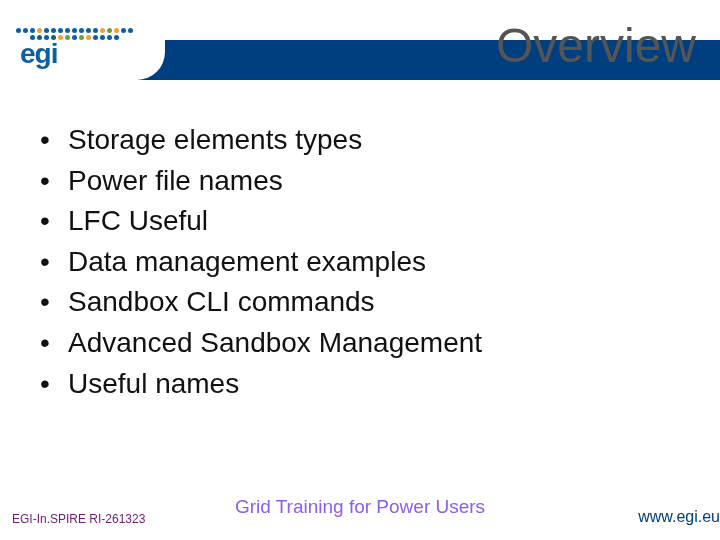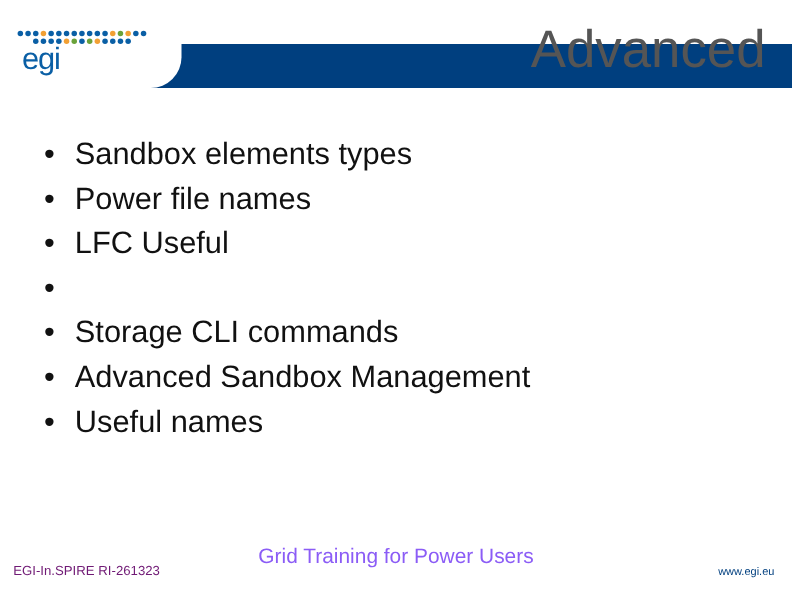--- a/index.html
+++ b/index.html
@@ -32,21 +32,21 @@
     align-content: flex-end;
   }
   .logo-dots span {
     width: 5px; height: 5px; border-radius: 50%; display: inline-block;
   }
   .d-b { background: #0a5fa5; }
   .d-o { background: #f2a034; }
   .d-g { background: #6aa23a; }
   .logo-text {
     font-size: 28px;
-    font-weight: 400;
+    font-weight: 700;
     color: #0a5fa5;
     letter-spacing: -1px;
     margin-top: -2px;
     margin-left: 6px;
   }
   .title {
     position: absolute;
     top: 18px; right: 24px;
     font-size: 48px;
     color: #555;
@@ -84,22 +84,22 @@
   }
   .footer-center {
     position: absolute;
     left: 0; right: 0; bottom: 8px;
     text-align: center;
     font-size: 19px;
     color: #8b5cf6;
   }
   .footer-right {
     position: absolute;
-    right: 16px; bottom: 0;
-    font-size: 10px;
+    right: 0; bottom: 0;
+    font-size: 16px;
     color: #003f7f;
   }
 </style>
 </head>
 <body>
 
 <div class="slide">
 
   <div class="header-bar"></div>
   <div class="header-curve"></div>
@@ -133,42 +133,43 @@
         <span class="d-g"></span>
         <span class="d-o"></span>
         <span class="d-b"></span>
         <span class="d-b"></span>
         <span class="d-b"></span>
         <span class="d-b"></span>
     </div>
     <div class="logo-text">egi</div>
   </div>
 
-  <div class="title">Advanced</div>
+  <div class="title">Overview</div>
 
   <div class="content">
     <ul class="bullets">
       <li>
           <span class="bullet-dot">•</span>
-          <span>Sandbox elements types</span>
+          <span>Storage elements types</span>
         </li>
       <li>
           <span class="bullet-dot">•</span>
           <span>Power file names</span>
         </li>
       <li>
           <span class="bullet-dot">•</span>
           <span>LFC Useful</span>
         </li>
       <li>
           <span class="bullet-dot">•</span>
+          <span>Data management examples</span>
         </li>
       <li>
           <span class="bullet-dot">•</span>
-          <span>Storage CLI commands</span>
+          <span>Sandbox CLI commands</span>
         </li>
       <li>
           <span class="bullet-dot">•</span>
           <span>Advanced Sandbox Management</span>
         </li>
       <li>
           <span class="bullet-dot">•</span>
           <span>Useful names</span>
         </li>
     </ul>

